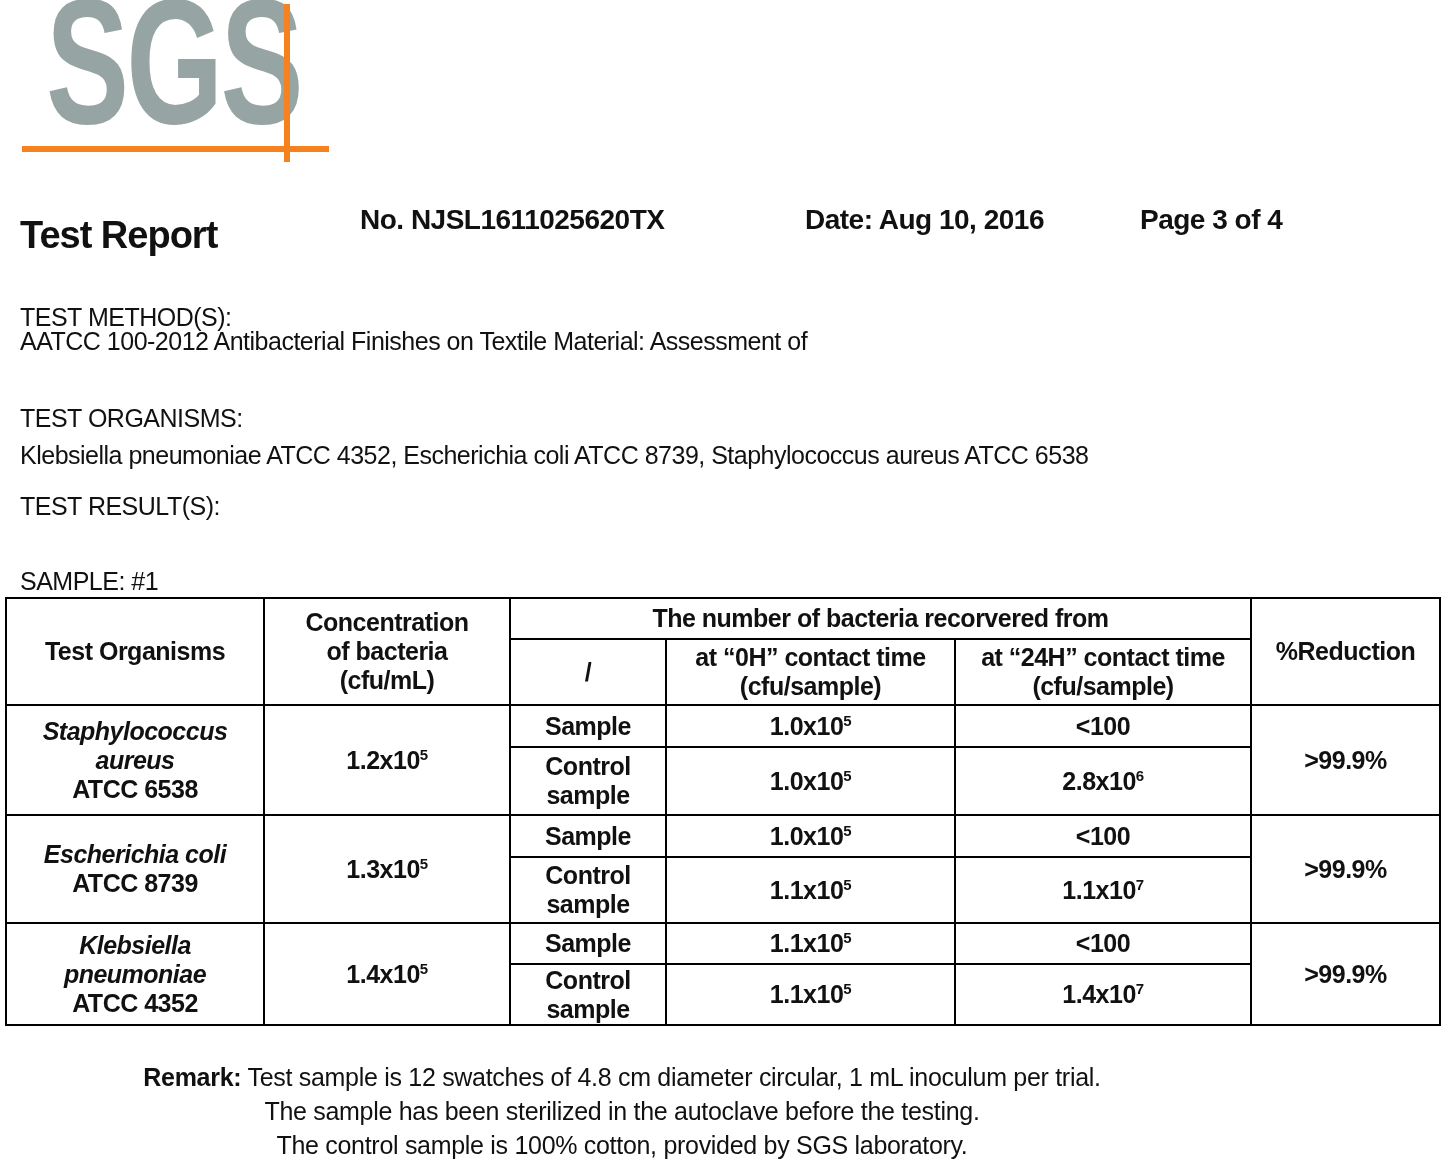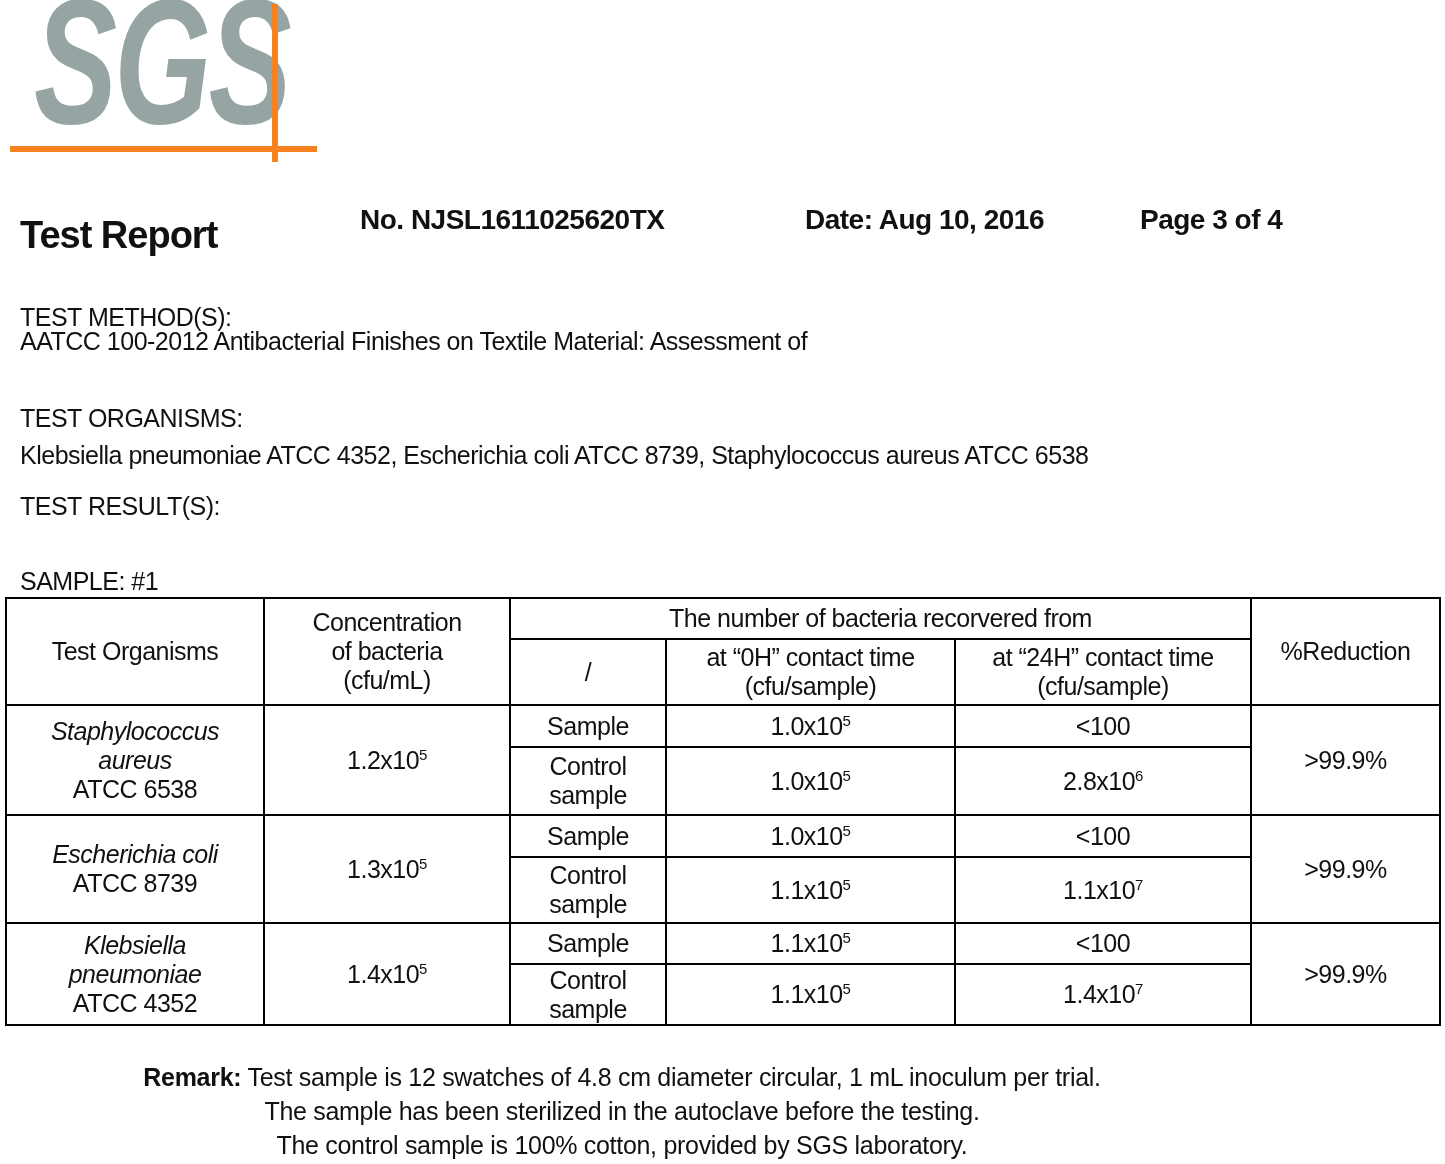--- a/index.html
+++ b/index.html
@@ -5,21 +5,21 @@
   html,body{margin:0;padding:0;background:#ffffff;}
   .page{
     position:relative;
     width:1445px;height:1164px;
     background:#ffffff;
     font-family:"Liberation Sans","DejaVu Sans",sans-serif;
     color:#111;
     overflow:hidden;
   }
   
-  .logo{position:absolute;left:10px;top:4px;width:310px;height:162px;font-style:italic;}
+  .logo{position:absolute;left:22px;top:4px;width:310px;height:162px;}
   .logo-text{
     position:absolute;left:24px;top:-31px;
     font-size:178px;font-weight:bold;line-height:178px;
     letter-spacing:-4px;color:#96a5a3;
     transform:scaleX(0.70);transform-origin:left top;
     white-space:nowrap;
   }
   .logo-hline{position:absolute;left:0;top:142px;width:307px;height:6px;background:#f6821f;}
   .logo-vline{position:absolute;left:262px;top:0;width:6px;height:158px;background:#f6821f;}
   
@@ -36,21 +36,21 @@
   .sec-organisms-value{top:441px;}
   .sec-results-label{top:492px;}
   .sec-sample-label{top:567px;}
   
   table.results{
     position:absolute;left:5px;top:597px;
     width:1434px;border-collapse:collapse;table-layout:fixed;
   }
   table.results td{
     border:2px solid #000;
-    font-size:25px;font-weight:normal;letter-spacing:-0.5px;
+    font-size:25px;font-weight:bold;letter-spacing:-0.5px;
     text-align:center;vertical-align:middle;
     padding:0 16px;white-space:pre-line;
     overflow:hidden;
   }
   .organism-name{font-style:italic;}
   sup{font-size:15px;vertical-align:super;line-height:0;}
   
   .remark{position:absolute;left:22px;top:1060px;width:1200px;font-size:25px;letter-spacing:-0.3px;line-height:34px;text-align:center;}
   .remark .bold{font-weight:bold;}
 </style>

